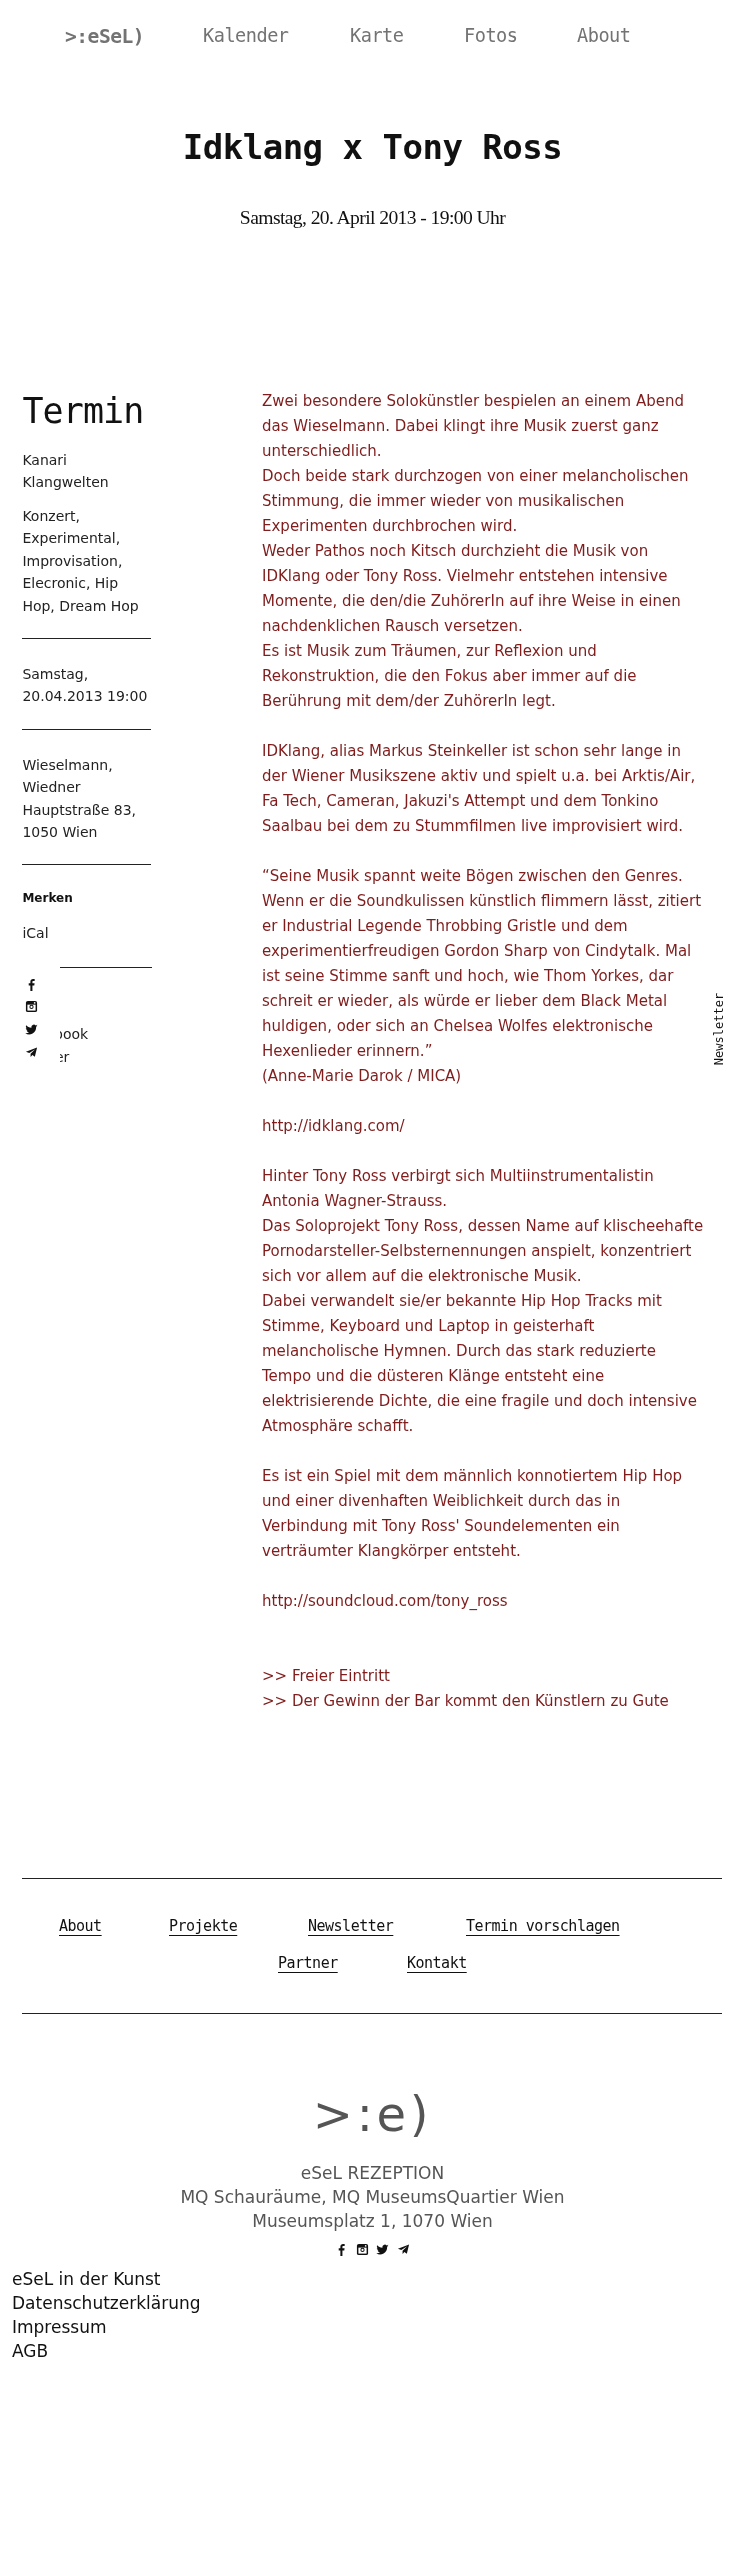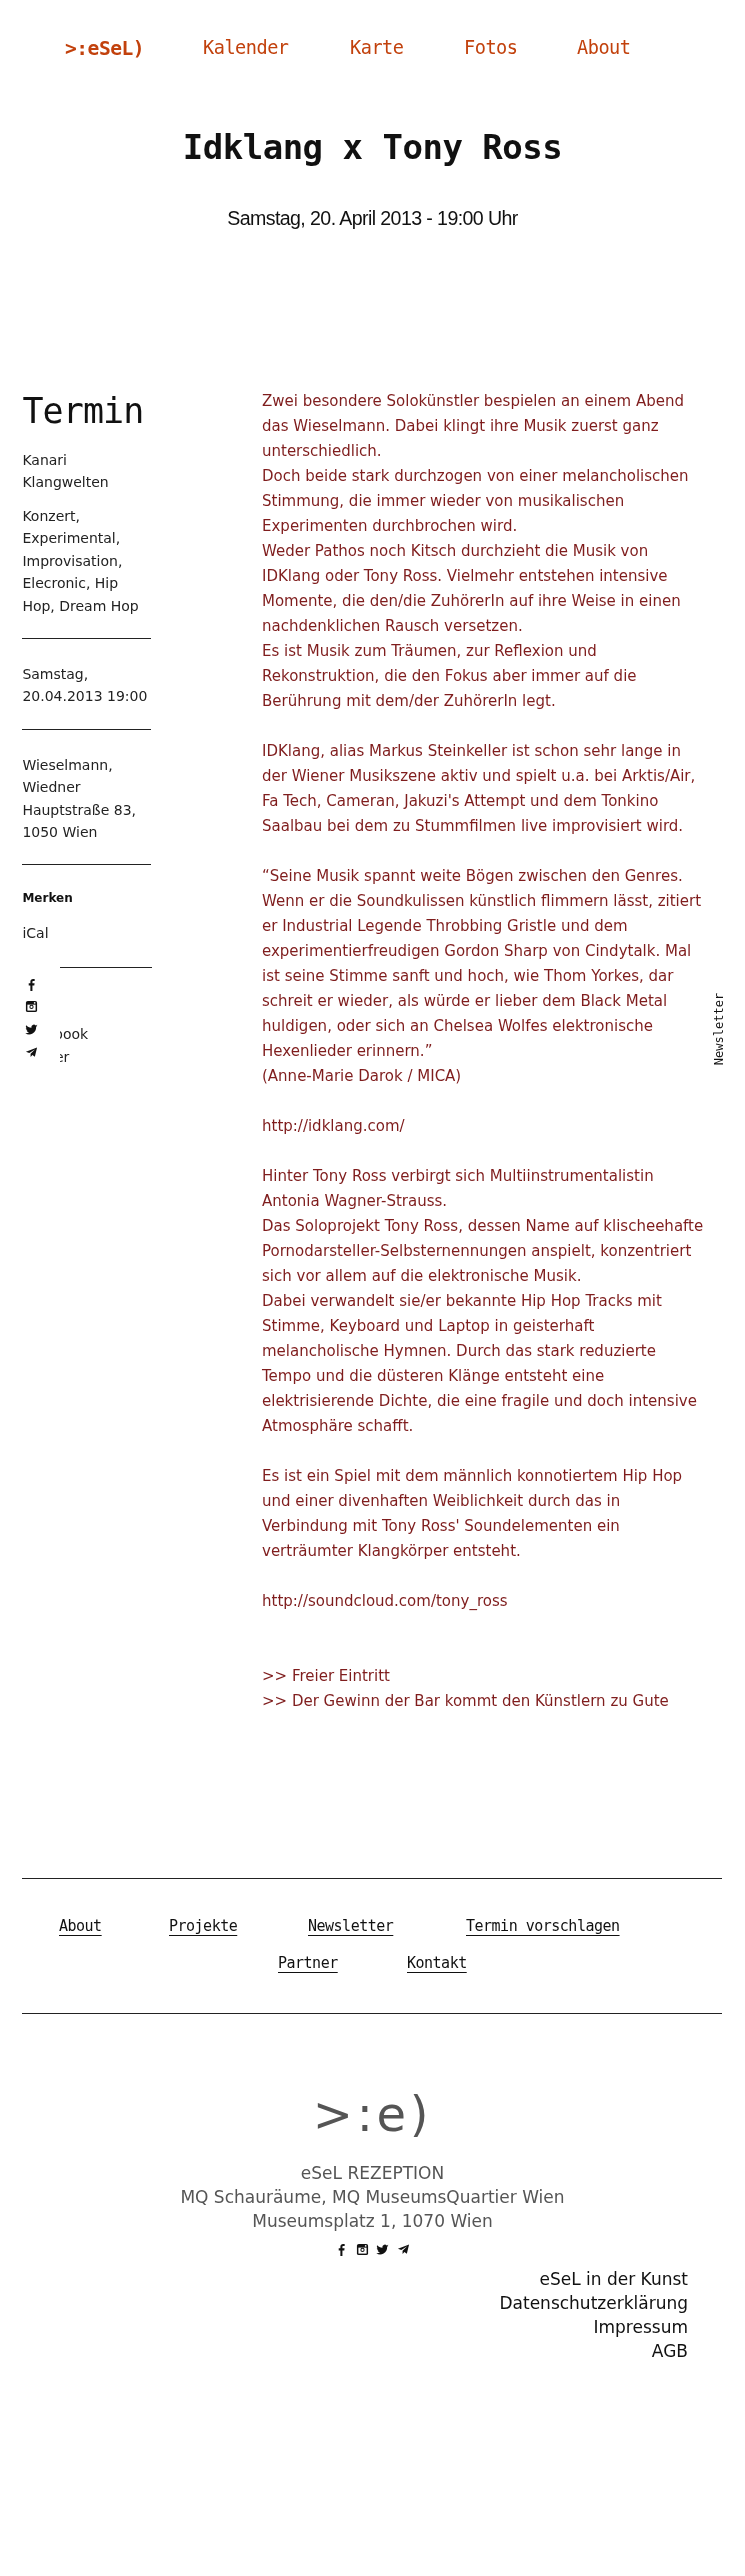--- a/index.html
+++ b/index.html
@@ -1,48 +1,48 @@
 <!DOCTYPE html>
 <html style="font-size:15px"><head>
 <meta charset="utf-8">
 <style>
   * { box-sizing: border-box; margin: 0; padding: 0; }
   html, body { width: 745px; background: #ffffff; }
   body { position: relative; height: 2576px; color: #111; font-family: "DejaVu Sans", sans-serif; overflow: hidden; }
 
   
   .topnav { position: absolute; top: 20.5px; left: 0; width: 745px; height: 28px; }
-  .topnav .item { position: absolute; top: 16px; font-family: "DejaVu Sans Mono", monospace; font-size: 18.6px; color: #c2410c; text-decoration: none; letter-spacing: -0.5px; }
+  .topnav .item { position: absolute; top: 4px; font-family: "DejaVu Sans Mono", monospace; font-size: 18.6px; color: #737373; text-decoration: none; letter-spacing: -0.5px; }
   .topnav .logo { left: 65px; font-weight: bold; font-size: 19.6px; }
   .topnav .n1 { left: 203px; }
   .topnav .n2 { left: 350px; text-align: center; }
   .topnav .n3 { left: 464px; }
   .topnav .n4 { left: 577px; }
 
   .title { position: absolute; top: 127px; left: 0; width: 745px; text-align: center; font-family: "DejaVu Sans Mono", monospace; font-size: 34px; color: #111; letter-spacing: -0.5px; }
-  .subtitle { position: absolute; top: 207px; left: 0; width: 745px; text-align: center; font-family: Liberation Sans, sans-serif; font-size: 19.6px; color: #111; letter-spacing: -0.6px; }
+  .subtitle { position: absolute; top: 207px; left: 0; width: 745px; text-align: center; font-family: Liberation Serif, serif; font-size: 19.6px; color: #111; letter-spacing: -0.6px; }
   .abs { position: absolute; }
 
   
   .main { position: absolute; left: 262px; top: 389px; width: 475px; font-size: 15px; line-height: 25px; color: #7f1d1d; }
   .main p { margin: 0; }
   .main .gap { height: 25px; }
 
   .newsletter-tab { position: absolute; left: 710px; top: 987px; width: 18.6px; height: 84px; }
   .newsletter-tab span { position: absolute; left: 50%; top: 50%; transform: translate(-50%, -50%) rotate(-90deg); font-family: "DejaVu Sans Mono", monospace; font-size: 12px; white-space: nowrap; color: #111; }
 
   
   .rule { position: absolute; left: 22.4px; width: 700px; border-top: 1.4px solid #222; }
   .foot-link { position: absolute; font-family: "DejaVu Sans Mono", monospace; font-size: 15px; color: #111; text-decoration: underline; text-underline-offset: 3.7px; letter-spacing: -0.5px; }
 
   .foot-logo { position: absolute; top: 2086px; left: 0; width: 745px; text-align: center; font-family: "DejaVu Sans", sans-serif; font-size: 48px; color: #555; letter-spacing: 3.7px; }
   .foot-info { position: absolute; top: 2161px; left: 0; width: 745px; text-align: center; font-size: 17px; line-height: 24px; color: #555; }
   .foot-icons { position: absolute; top: 2243px; left: 0; width: 745px; text-align: center; font-size: 14px; color: #111; }
   .foot-icons span { display: inline-block; margin: 0 3.7px; }
-  .foot-links { position: absolute; top: 2267px; left: 0; width: 688px; text-align: right; font-size: 17px; line-height: 24px; color: #111; }
+  .foot-links { position: absolute; top: 2267px; left: 0; width: 688px; text-align: left; font-size: 17px; line-height: 24px; color: #111; padding-left: 12px; }
   .foot-links a { display: block; color: #111; text-decoration: none; }
 
   .icon-svg { width: 13px; height: 13px; display: block; }
 </style>
 </head>
 <body>
 
 <nav class="topnav">
   <a class="item logo">&gt;:eSeL)</a>
   <a class="item n1">Kalender</a>

